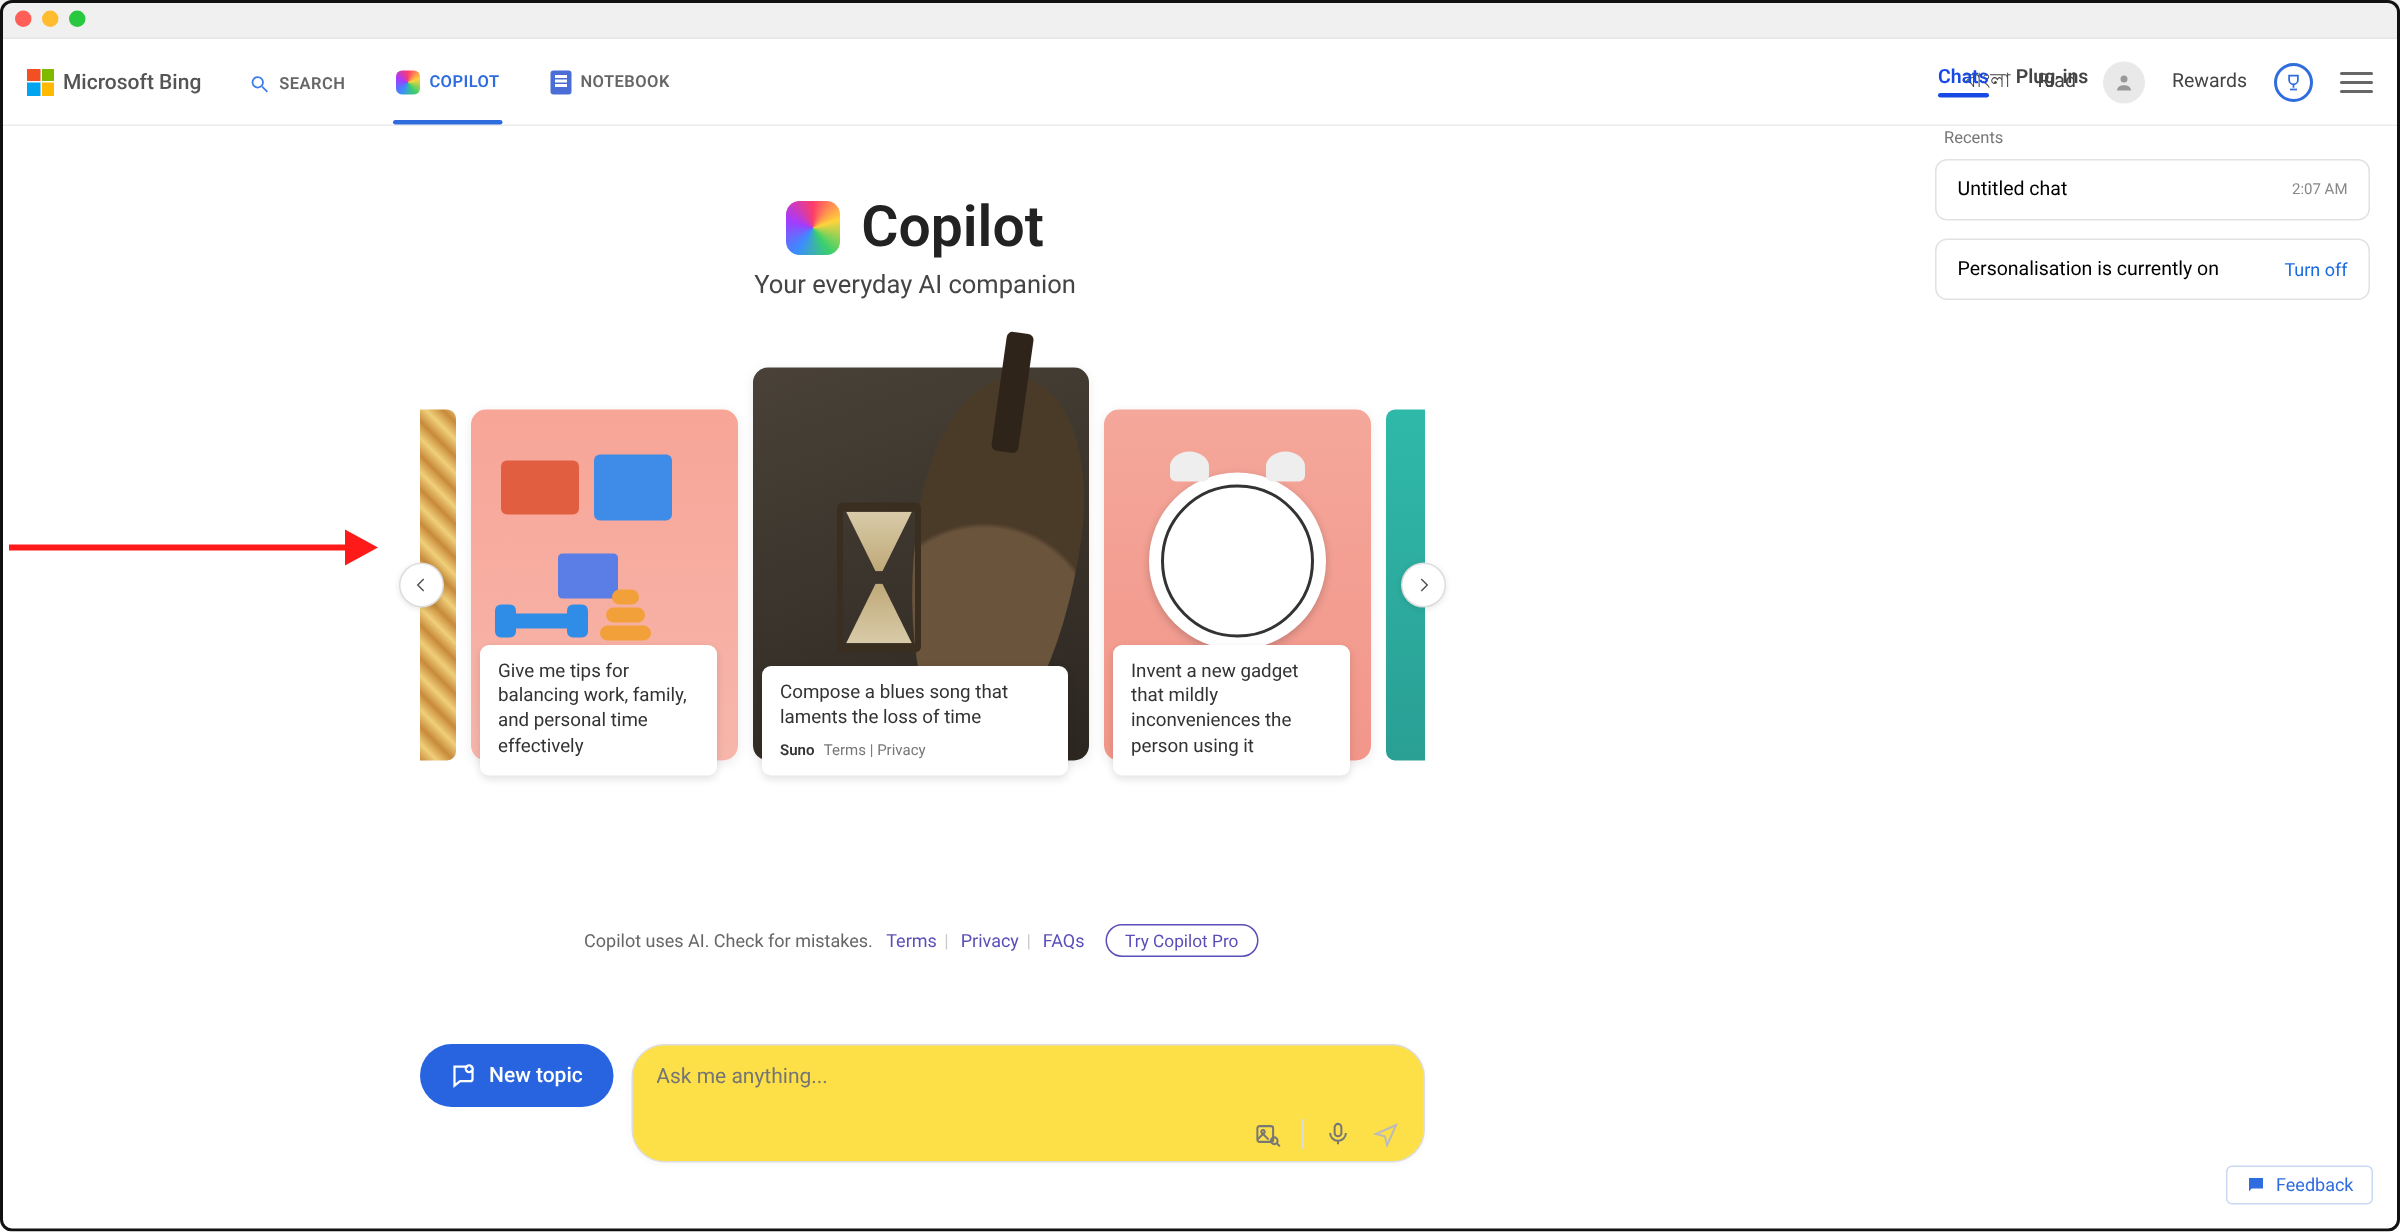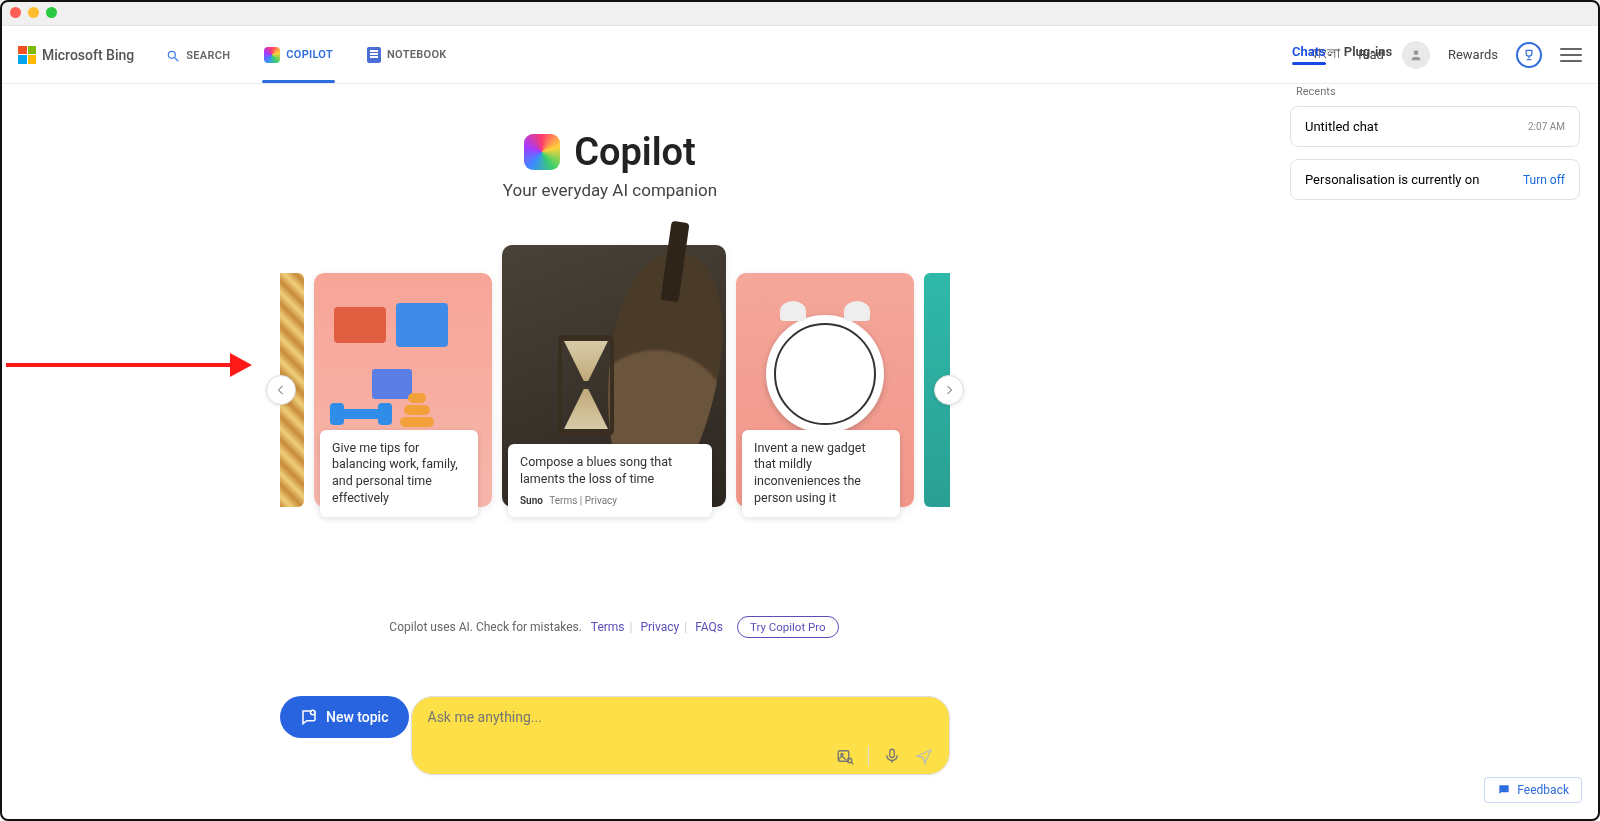--- a/index.html
+++ b/index.html
@@ -97,21 +97,21 @@
   .bell{ position:absolute; top:-14px; width:26px;height:20px; background:#eee; border-radius:50% 50% 4px 4px;}
   .bell.l{left:14px;} .bell.r{right:14px;}
 
   
   .below{ position:absolute; top:616px; left:0; width:1228px; text-align:center; font-size:12px; color:#666;}
   .below a{ color:#5a4fb8; margin:0 3px; cursor:pointer;}
   .sep{ color:#ccc; margin:0 2px;}
   .try-pro{ display:inline-block; border:1px solid #5a4fb8; color:#5a4fb8; border-radius:14px; padding:3px 12px; font-size:11.5px; margin-left:8px; cursor:pointer;}
 
   
-  .bottom{ position:absolute; top:696px; left:280px; width:670px; display:flex; gap:2px; align-items:flex-start;}
+  .bottom{ position:absolute; top:696px; left:280px; width:670px; display:flex; gap:12px; align-items:flex-start;}
   .new-topic{ background:#2864e0; color:#fff; border:none; border-radius:22px; padding:12px 20px; font-size:14px; font-weight:500; display:flex; align-items:center; gap:8px; cursor:pointer;}
   .input-box{ flex:1; border:1px solid #ddd; border-radius:22px; padding:10px 16px 8px; background:#fde047; box-shadow:0 1px 4px rgba(0,0,0,.04);}
   .input-box input{ width:100%; border:none; outline:none; font-size:14px; background:transparent;}
   .input-icons{ display:flex; justify-content:flex-end; gap:14px; margin-top:20px; align-items:center;}
   .iicon{ width:18px;height:18px; color:#888; cursor:pointer;}
   .vline{ width:1px; height:20px; background:#ddd;}
 
   
   .feedback{ position:absolute; right:18px; bottom:18px; border:1px solid #c9d8f3; border-radius:4px; padding:5px 12px; font-size:12px; color:#2f6cde; display:flex; align-items:center; gap:6px; cursor:pointer; background:#fff;margin-top:20px;}
 

